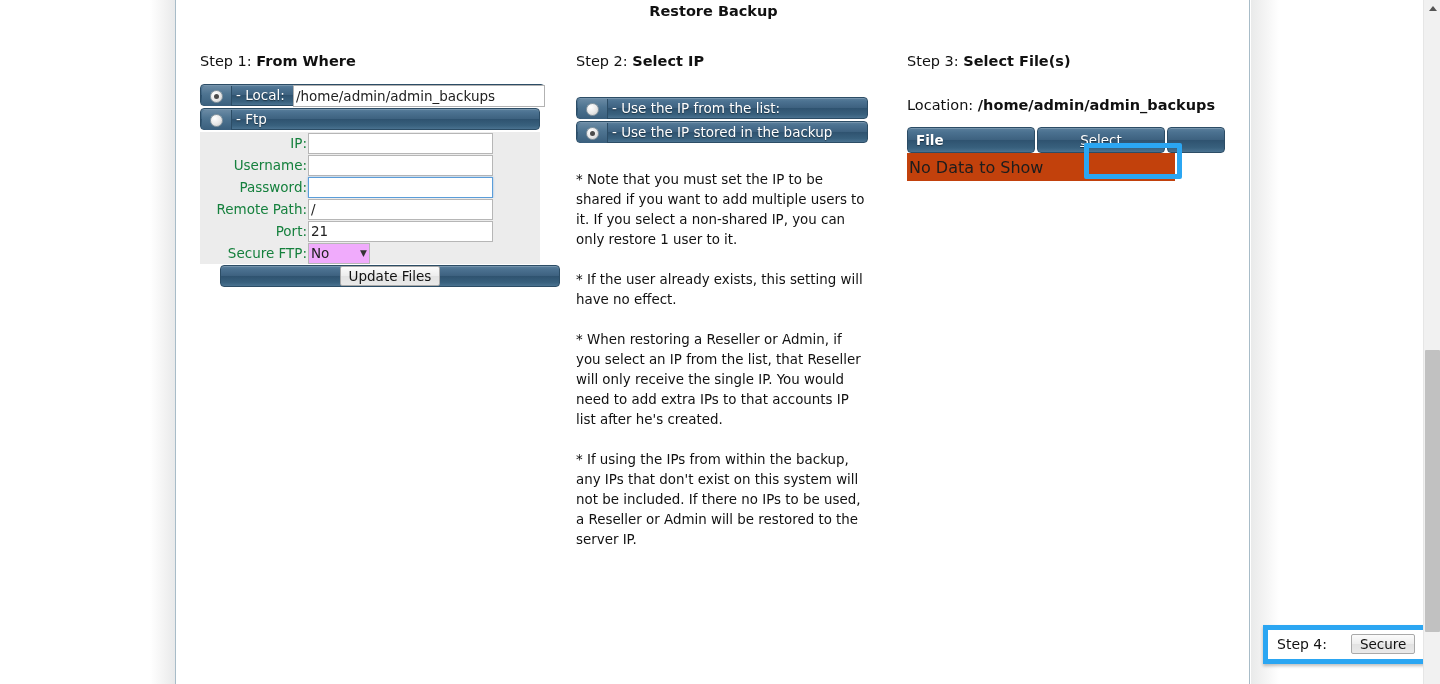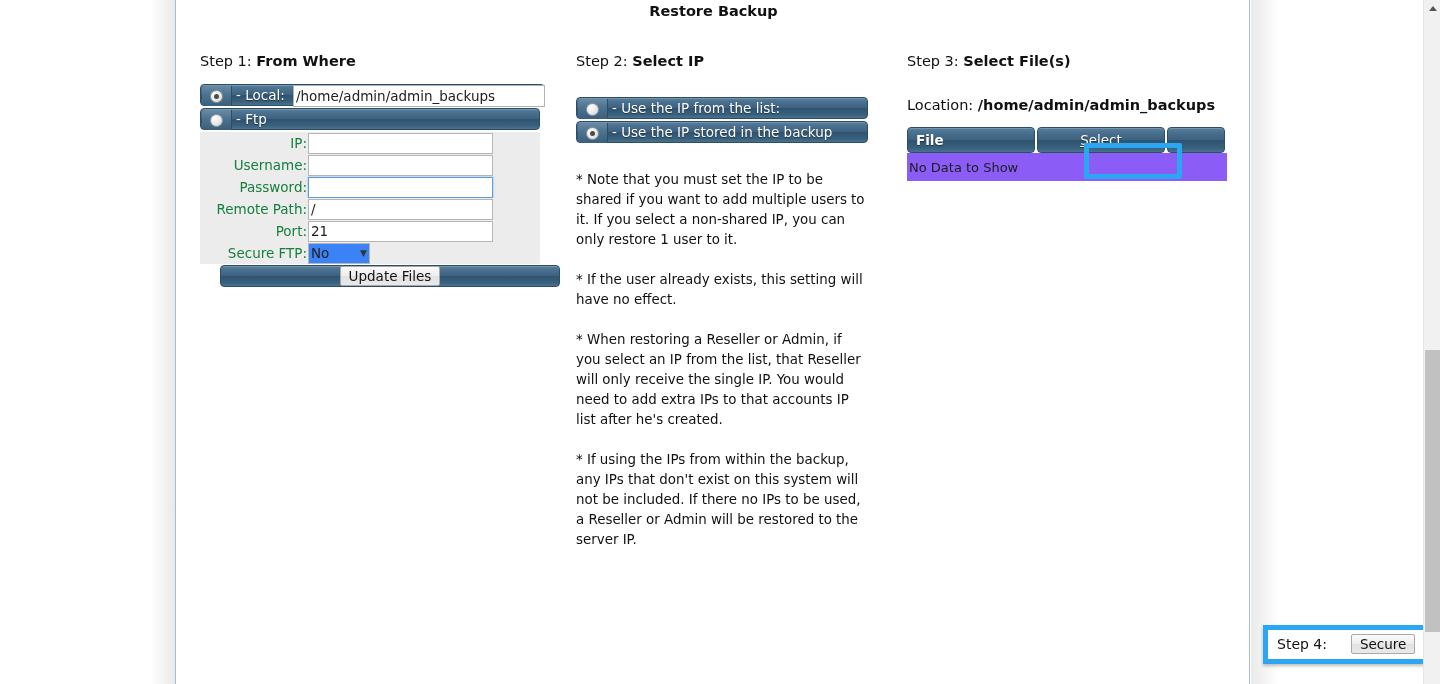--- a/index.html
+++ b/index.html
@@ -157,21 +157,21 @@
   }
   .fld.focused {
     border: 1px solid #5b9dd9;
     box-shadow: 0 0 2px rgba(91,157,217,.6);
   }
   .sel-box {
     display: inline-flex; align-items: center;
     height: 21px;
     min-width: 62px;
     border: 1px solid #b6b6b6;
-    background: #3b82f6;
+    background: #f0abfc;
     font-size: 13.5px;
     color: #222;
     padding: 0 2px;
   }
   .sel-box .cap { flex: 1; }
   .sel-box .arw { font-size: 9px; color: #333; padding-left: 10px; }
 
   
   .btn-row {
     width: 340px; height: 22px;
@@ -245,26 +245,26 @@
     display: flex; align-items: center;
     padding: 0 8px;
     text-shadow: 0 1px 1px rgba(0,0,0,0.45);
     box-shadow: inset 0 1px 0 rgba(255,255,255,0.18);
   }
   .fh-file   { width: 128px; }
   .fh-select { width: 128px; margin-left: 2px; justify-content: center; font-weight: normal; text-decoration: underline; }
   .fh-pad    { width: 58px;  margin-left: 2px; }
 
   .file-body {
-    background: #8b5cf6;
+    background: #c2410c;
     height: 28px;
-    width: 320px;
+    width: 268px;
     display: flex; align-items: center;
     padding-left: 2px;
-    font-size: 13px;
+    font-size: 16px;
     color: #1d1d1d;
   }
 
   
   .hl-ring {
     position: absolute;
     border: 5px solid #2ba6f2;
     border-radius: 2px;
     pointer-events: none;
   }

